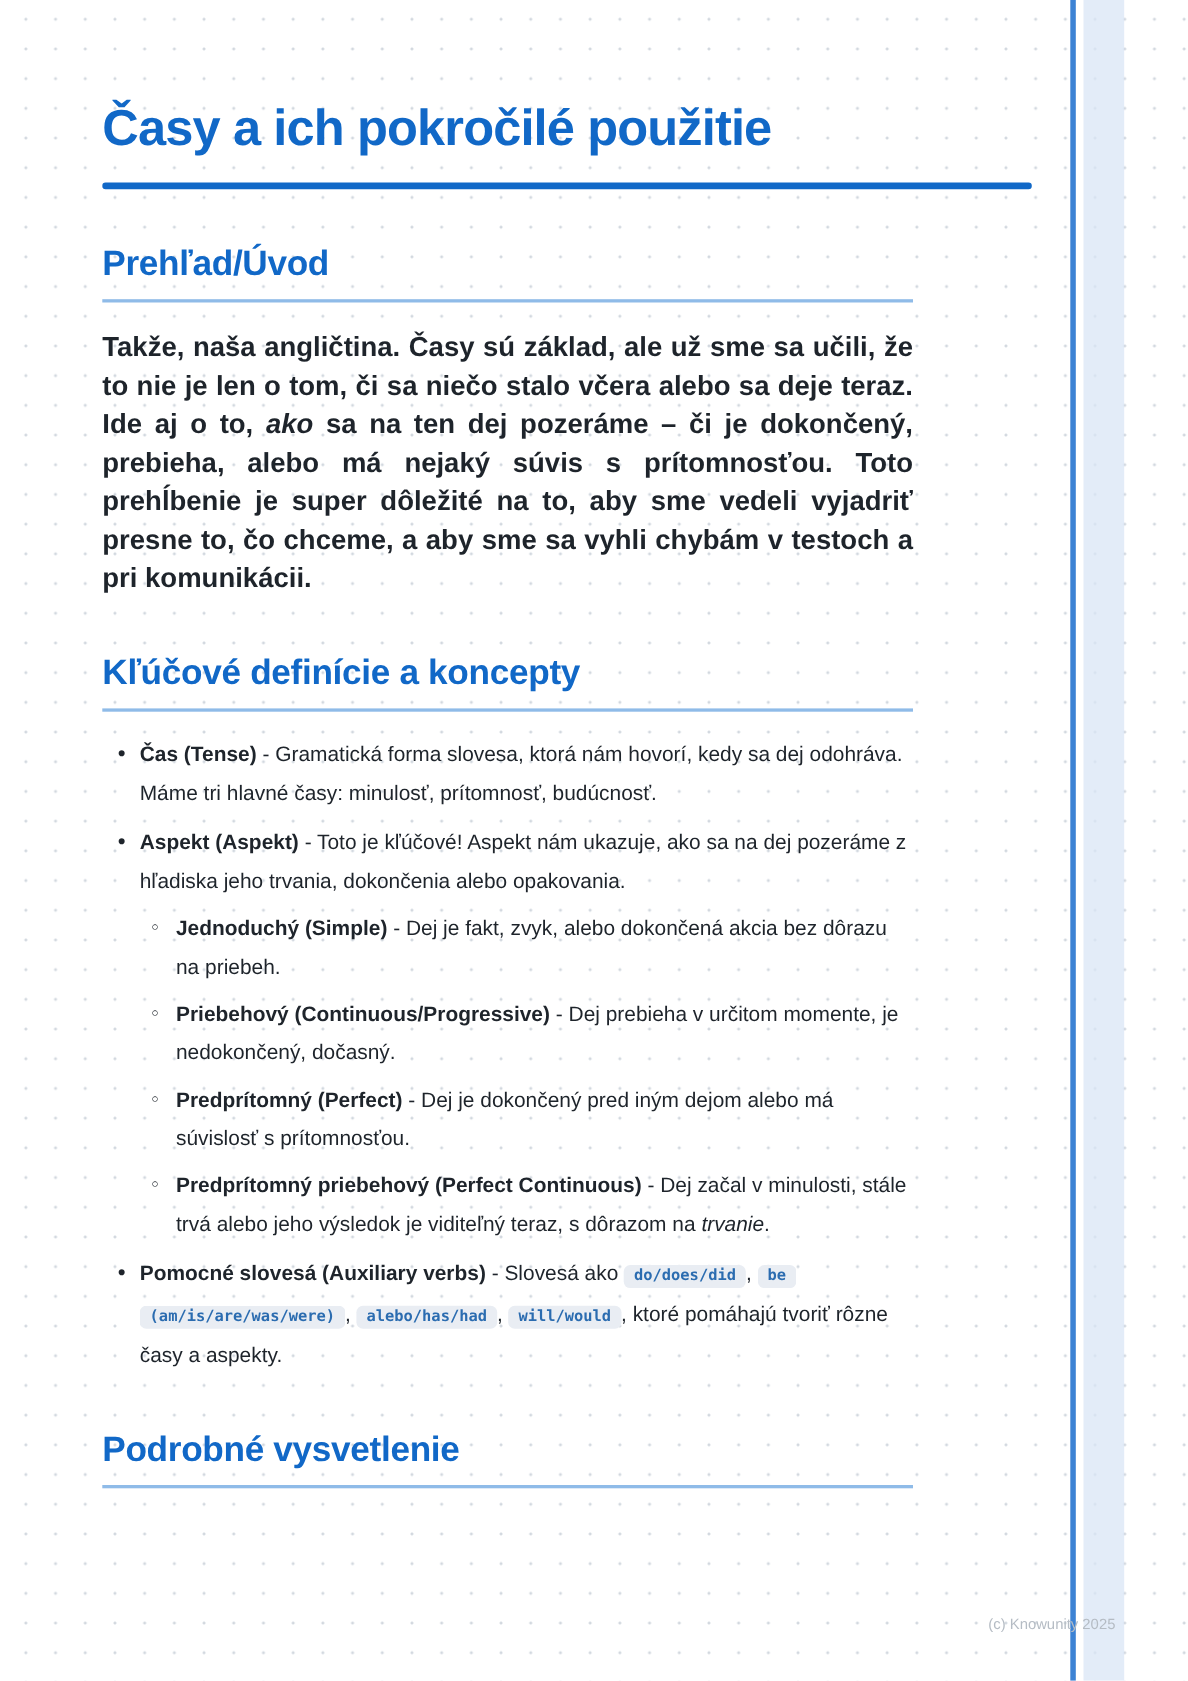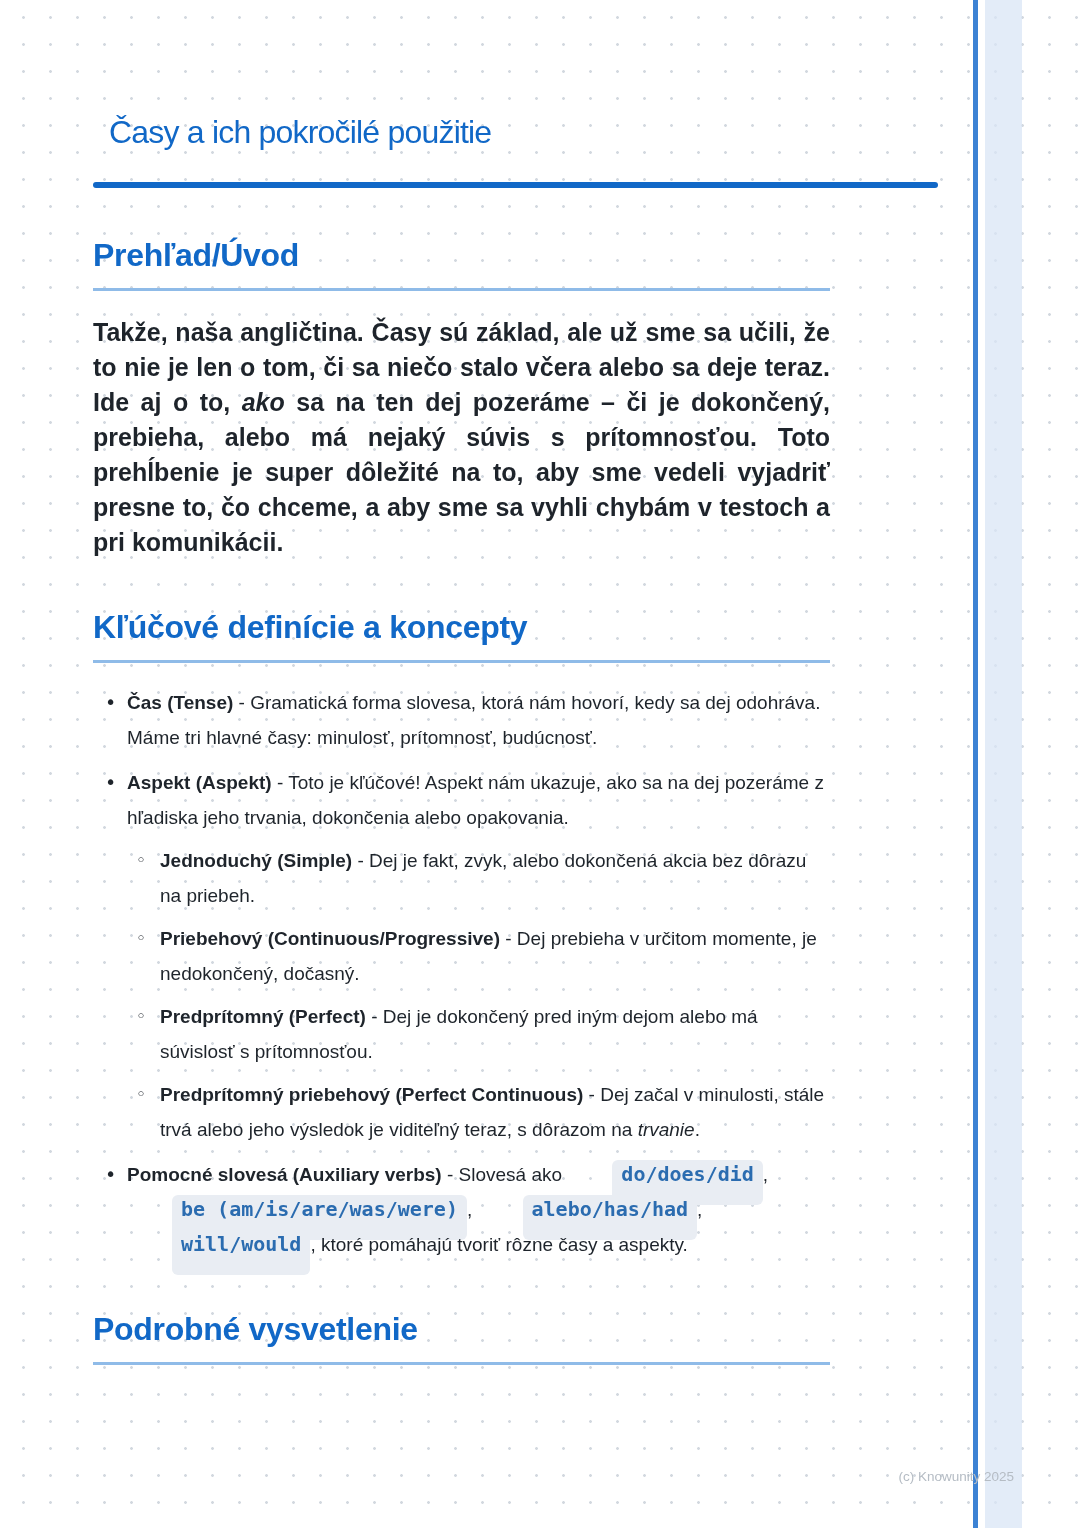--- a/index.html
+++ b/index.html
@@ -28,24 +28,24 @@
   }
 
   .content {
     position: absolute;
     left: 93px;
     top: 90px;
     width: 845px;
   }
 
   h1.page-title {
-    margin: 16px;
-    font-size: 32px;
+    margin: 0;
+    font-size: 46px;
     line-height: 52px;
-    font-weight: 400;
+    font-weight: 700;
     letter-spacing: -0.8px;
     color: var(--accent, #1168c7);
   }
   .title-rule {
     margin-top: 24px;
     width: 845px;
     height: 6px;
     border-radius: 3px;
     background: var(--accent, #1168c7);
   }
@@ -109,28 +109,27 @@
     font-size: 17px;
   }
 
   b.term { font-weight: 700; }
   i.em-word { font-style: italic; }
 
   code.chip {
     display: inline;
     background: var(--chip-bg, #e9edf3);
     border-radius: 6px;
-    padding: 2px 9px 19px;
+    padding: 2px 9px 3px;
     font-family: "DejaVu Sans Mono", "Liberation Mono", monospace;
-    font-size: 20px;
+    font-size: 14px;
     font-weight: 700;
     color: var(--chip-text, #2b6cb0);
     -webkit-box-decoration-break: clone;
     box-decoration-break: clone;
-    margin-left: 45px;
   }
 
   .footer-credit {
     position: absolute;
     right: 66px;
     bottom: 44px;
     font-size: 13.5px;
     color: var(--footer-text, #b5bcc4);
   }
 </style>

